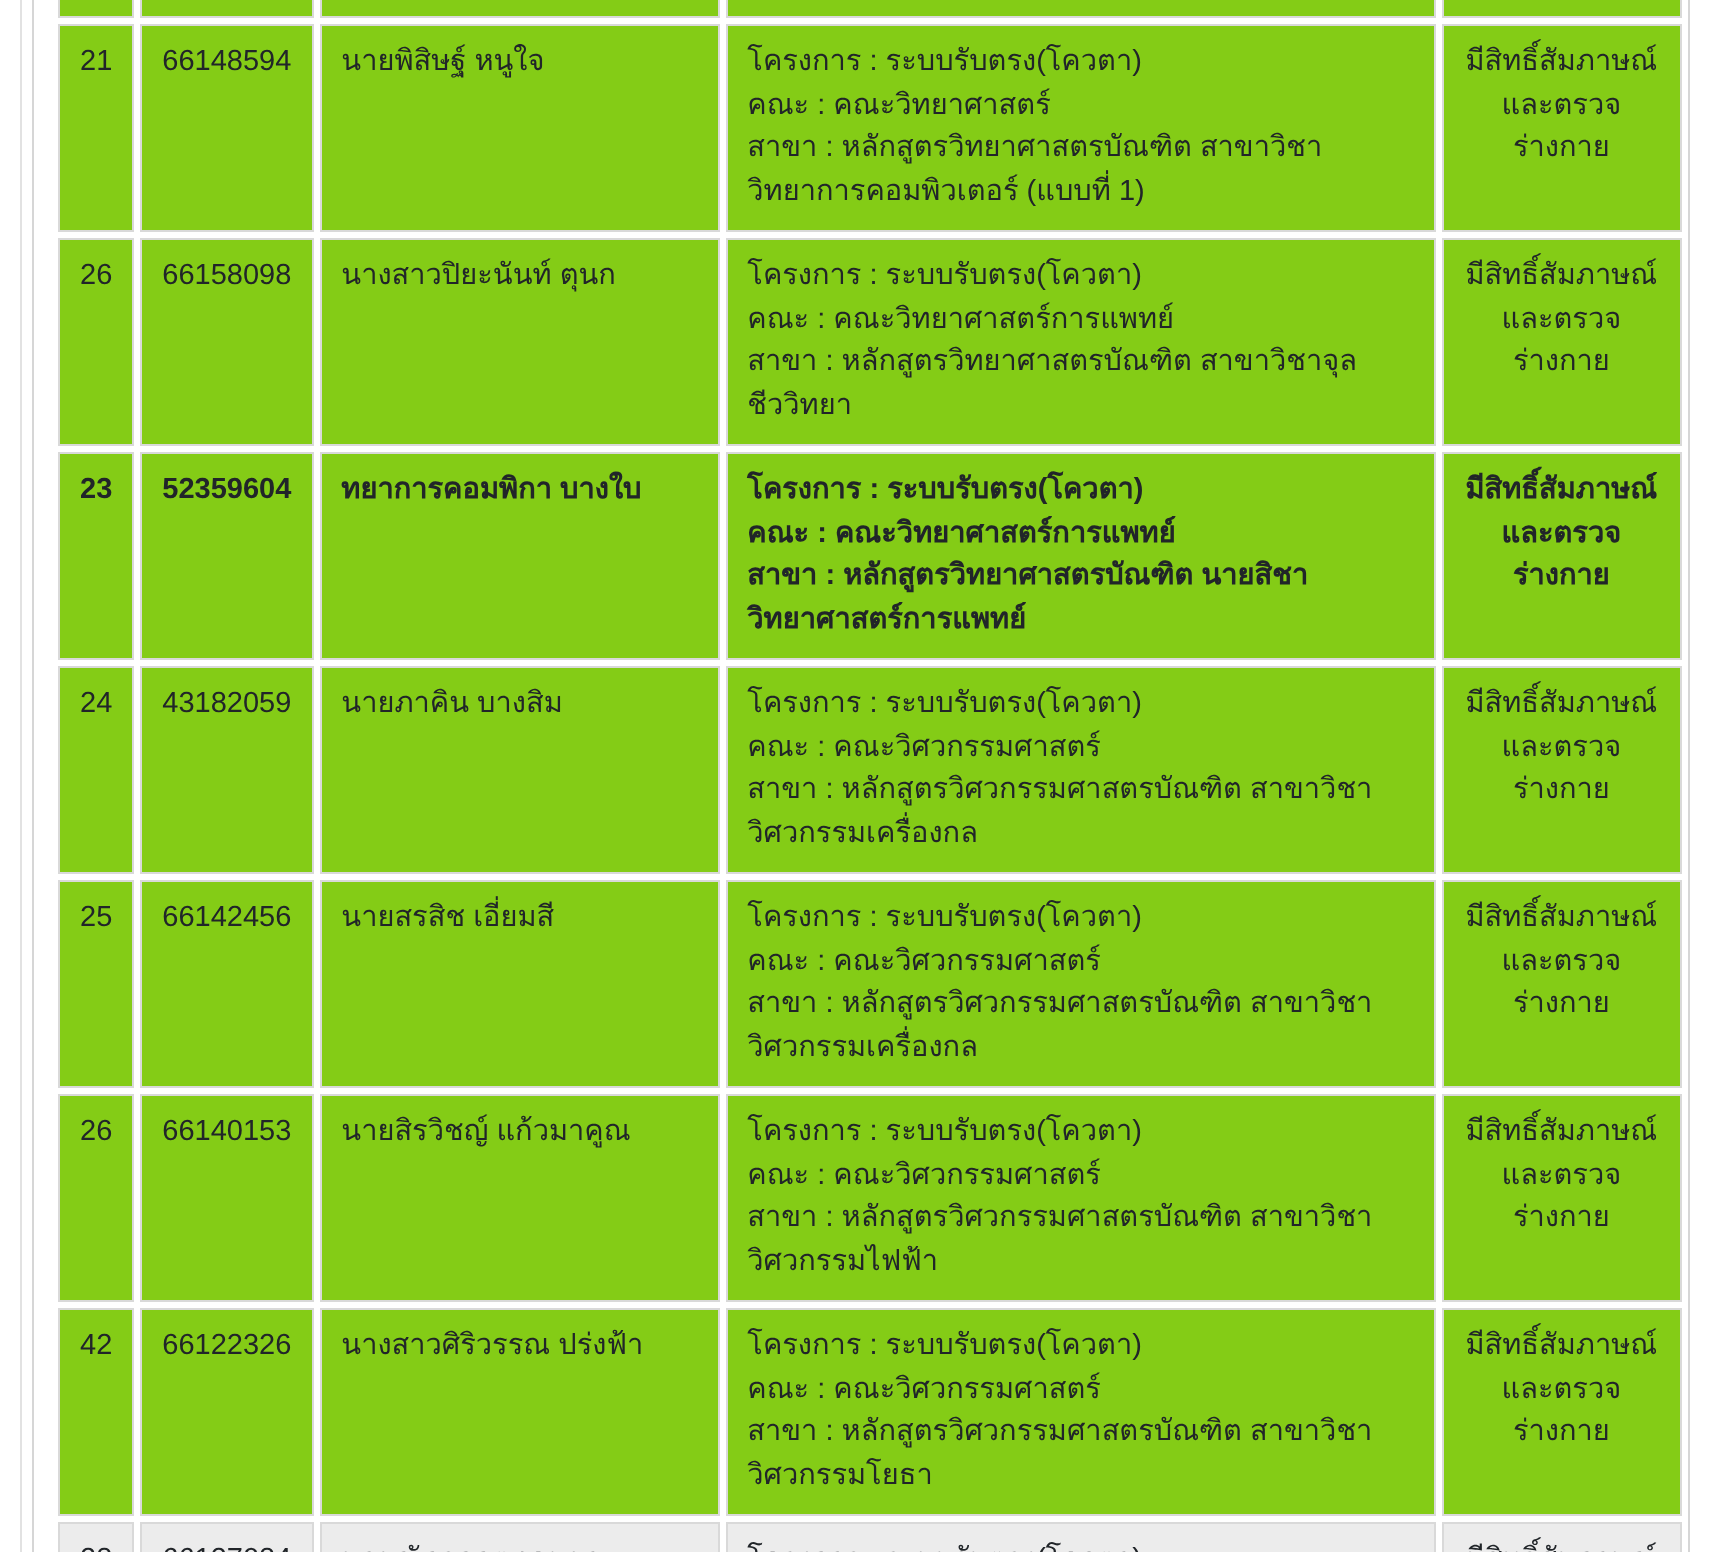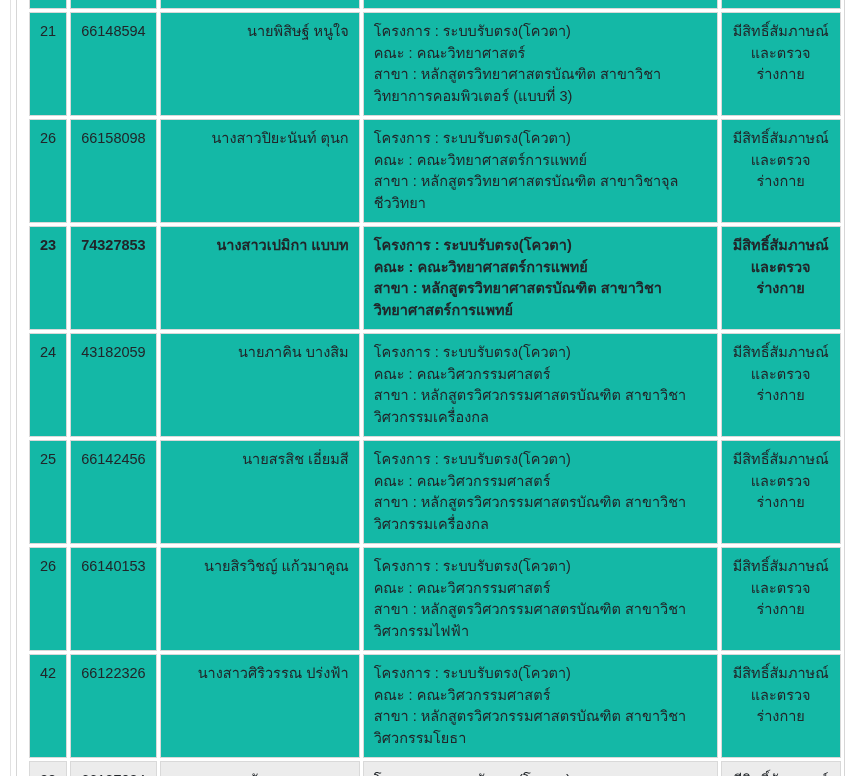--- a/index.html
+++ b/index.html
@@ -21,28 +21,28 @@
     position:absolute;left:26px;top:-22px;
     border-collapse:separate;border-spacing:3px;
     table-layout:fixed;
   }
   table.results td{
     border:1px solid #d9d9d9;
     vertical-align:top;
     padding:8px 10px;
     font-size:14.5px;
     line-height:21.5px;
-    background:#14b8a6;
+    background:#84cc16;
     overflow:hidden;
     box-sizing:border-box;
   }
   tr.filler td{padding:0;}
   td.c-no{text-align:center;padding-left:2px;padding-right:2px;}
   td.c-id{text-align:left;padding-left:2px;padding-right:2px;}
-  td.c-name{text-align:right;}
+  td.c-name{text-align:left;}
   td.c-details{text-align:left;margin-left:36px;}
   td.c-status{text-align:center;padding-top:10px;}
   tr.highlighted td{background:#ececec;}
   .detail-line{white-space:normal;}
 </style>
 </head>
 <body>
 
 <div class="page-edge-line"></div>
 <div class="content-panel"></div>
@@ -64,43 +64,43 @@
         <td></td>
         <td></td>
       </tr>
       <tr style="height: 82px;">
     <td class="c-no">21</td>
     <td class="c-id">66148594</td>
     <td class="c-name">นายพิสิษฐ์ หนูใจ</td>
     <td class="c-details">
       <div class="detail-line">โครงการ : ระบบรับตรง(โควตา)</div>
       <div class="detail-line">คณะ : คณะวิทยาศาสตร์</div>
-      <div class="detail-line">สาขา : หลักสูตรวิทยาศาสตรบัณฑิต สาขาวิชาวิทยาการคอมพิวเตอร์ (แบบที่ 3)</div>
+      <div class="detail-line">สาขา : หลักสูตรวิทยาศาสตรบัณฑิต สาขาวิชาวิทยาการคอมพิวเตอร์ (แบบที่ 1)</div>
     </td>
     <td class="c-status">มีสิทธิ์สัมภาษณ์และตรวจร่างกาย</td>
   </tr>
       <tr style="height: 65px;">
     <td class="c-no">26</td>
     <td class="c-id">66158098</td>
     <td class="c-name">นางสาวปิยะนันท์ ตุนก</td>
     <td class="c-details">
       <div class="detail-line">โครงการ : ระบบรับตรง(โควตา)</div>
       <div class="detail-line">คณะ : คณะวิทยาศาสตร์การแพทย์</div>
       <div class="detail-line">สาขา : หลักสูตรวิทยาศาสตรบัณฑิต สาขาวิชาจุลชีววิทยา</div>
     </td>
     <td class="c-status">มีสิทธิ์สัมภาษณ์และตรวจร่างกาย</td>
   </tr>
       <tr style="height: 64px; font-weight: bold;">
     <td class="c-no">23</td>
-    <td class="c-id">74327853</td>
-    <td class="c-name">นางสาวเปมิกา แบบท</td>
+    <td class="c-id">52359604</td>
+    <td class="c-name">ทยาการคอมพิกา บางใบ</td>
     <td class="c-details">
       <div class="detail-line">โครงการ : ระบบรับตรง(โควตา)</div>
       <div class="detail-line">คณะ : คณะวิทยาศาสตร์การแพทย์</div>
-      <div class="detail-line">สาขา : หลักสูตรวิทยาศาสตรบัณฑิต สาขาวิชาวิทยาศาสตร์การแพทย์</div>
+      <div class="detail-line">สาขา : หลักสูตรวิทยาศาสตรบัณฑิต นายสิชาวิทยาศาสตร์การแพทย์</div>
     </td>
     <td class="c-status">มีสิทธิ์สัมภาษณ์และตรวจร่างกาย</td>
   </tr>
       <tr style="height: 81px;">
     <td class="c-no">24</td>
     <td class="c-id">43182059</td>
     <td class="c-name">นายภาคิน บางสิม</td>
     <td class="c-details">
       <div class="detail-line">โครงการ : ระบบรับตรง(โควตา)</div>
       <div class="detail-line">คณะ : คณะวิศวกรรมศาสตร์</div>

